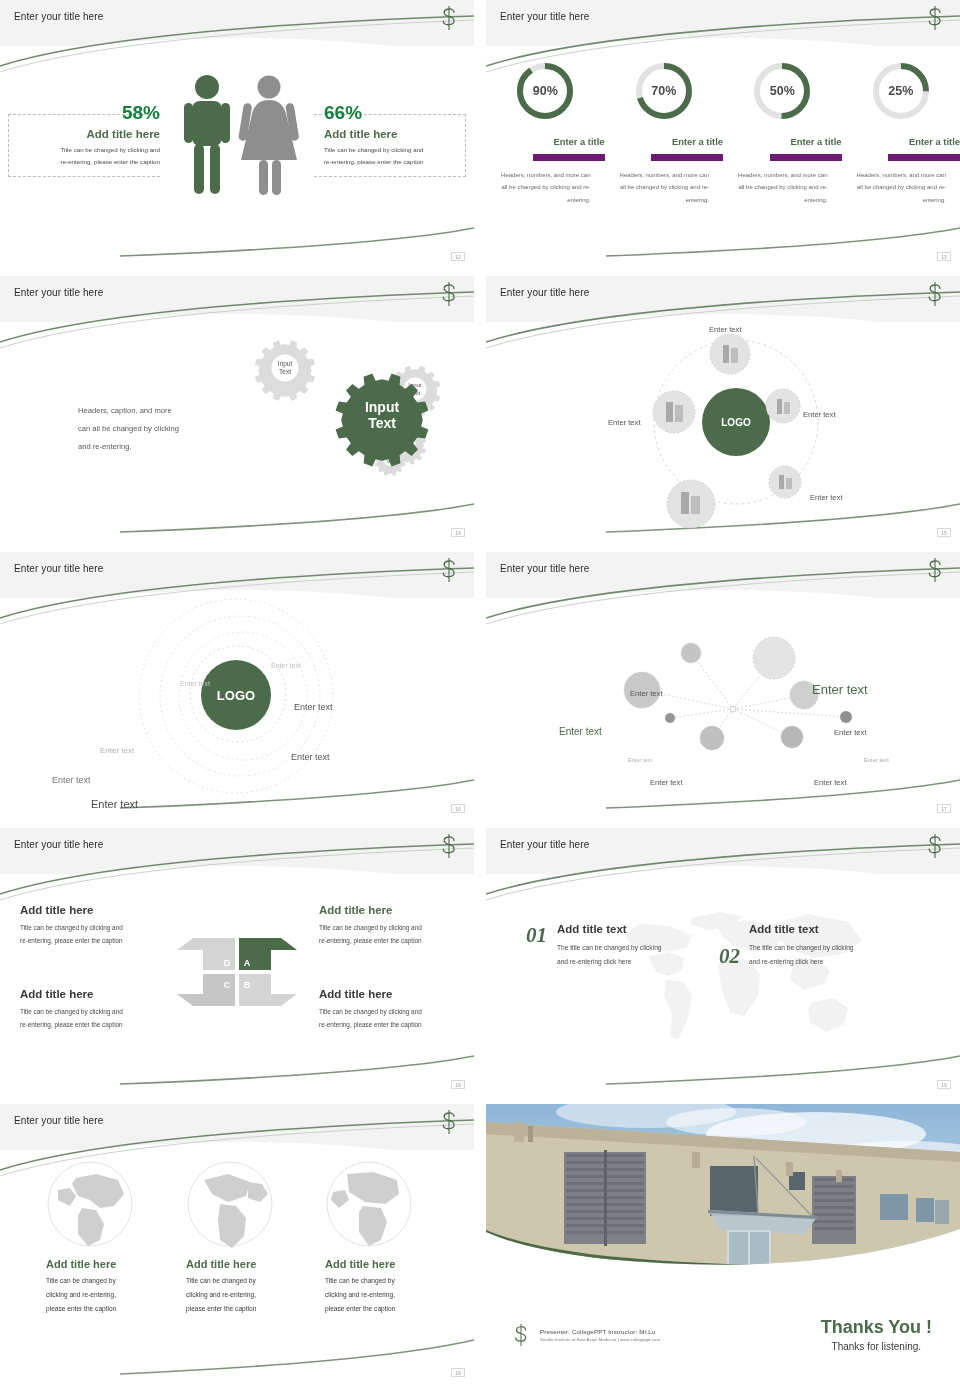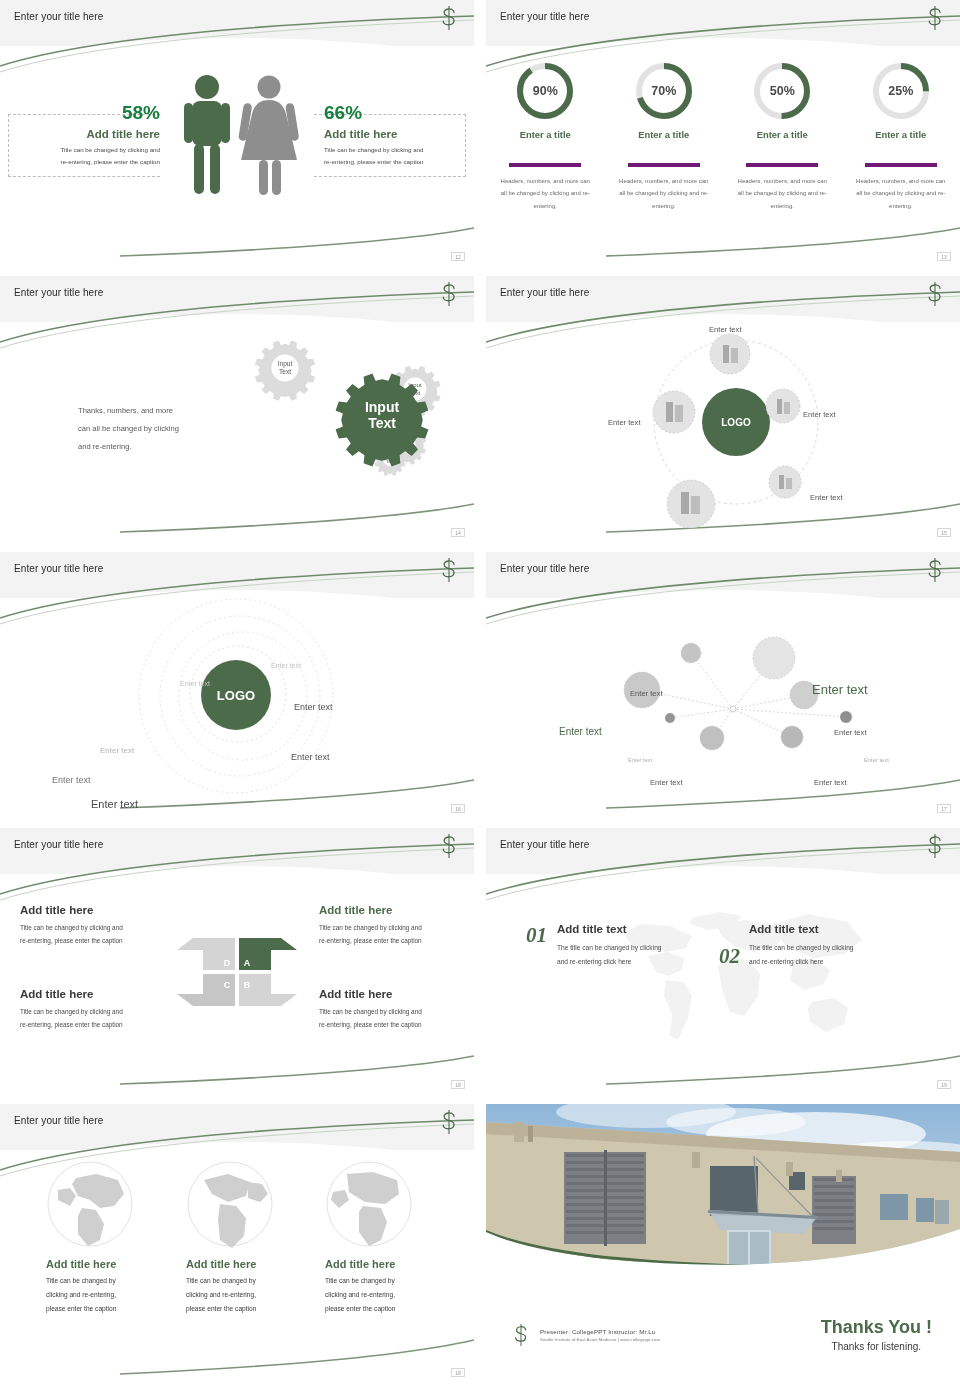--- a/index.html
+++ b/index.html
@@ -56,29 +56,29 @@
   .addt { font-size:11.5px; font-weight:bold; margin-top:4px; }
   .capt { font-size:6.2px; color:#4a4a4a; line-height:1.95; margin-top:4px; }
   .dashbox { position:absolute; border:1px dashed #bdbdbd; }
   .dashbox.left  { left:8px;  top:62px; width:152px; height:63px; border-right:none; }
   .dashbox.right { right:8px; top:62px; width:152px; height:63px; border-left:none; }
   .blk-l { position:absolute; left:12px; top:50px; width:148px; text-align:right; }
   .blk-r { position:absolute; right:2px; top:50px; width:148px; text-align:left; }
 
   
   .donuts { position:absolute; left:0; top:60px; width:100%; display:flex; z-index:4; }
-  .dcol { flex:1; text-align:center; }
+  .dcol { flex:1; text-align:right; }
   .dring { width:62px; height:62px; margin:0 auto; position:relative; }
   .dring .lbl {
     position:absolute; inset:0; display:flex; align-items:center; justify-content:center;
     font-size:12.5px; font-weight:bold; color:#4a4a4a;
   }
-  .dtitle { font-size:9.4px; font-weight:bold; color:#4c6b4a; margin-top:7px;
-    padding-bottom:23px; display:inline-block;
-    border-bottom:4px solid #701a75; min-width:72px; }
+  .dtitle { font-size:9.4px; font-weight:bold; color:#4c6b4a; margin-top:14px;
+    padding-bottom:7px; display:inline-block;
+    border-bottom:7px solid #701a75; min-width:72px; }
   .dcap { font-size:6px; color:#6a6a6a; line-height:2.05; margin-top:8px; padding:0 14px; }
 
   
   .quote-mark { font-size:30px; color:#dedede; font-family:"Liberation Serif",serif;
     line-height:.7; position:absolute; }
   .g-text { position:absolute; left:78px; top:126px; width:145px;
     font-size:7.6px; color:#5a5a5a; line-height:2.35; z-index:4; }
 
   
   .nlbl { position:absolute; font-size:7.6px; color:#555; z-index:5; white-space:nowrap; }
@@ -262,21 +262,21 @@
   <div class="s-logo">
     <svg width="24" height="26" viewBox="0 0 24 26">
           <line x1="12" y1="1" x2="12" y2="25" stroke="#4c6b4a" stroke-width="1.1"></line>
           <path d="M17 7.5c0-3-3.2-3.8-5.4-3.5C9 4.3 7 5.6 7.2 8c.2 2.4 3 3 5 3.6 2.2.6 4.6 1.2 4.8 3.8.2 2.6-2 4.1-4.6 4.3C9.4 19.9 6.5 19 6.2 16.2" stroke="#4c6b4a" stroke-width="1.3" fill="none" stroke-linecap="round"></path>
         </svg>
   </div>
 
   <div class="quote-mark" style="left:52px; top:124px;">“</div>
   <div class="quote-mark" style="left:210px; top:172px;">”</div>
   <div class="g-text">
-    <div>Thanks, numbers, and more</div>
+    <div>Headers, caption, and more</div>
     <div>can all be changed by clicking</div>
     <div>and re-entering.</div>
   </div>
 
   <svg style="position:absolute;left:225px;top:48px;z-index:4" width="230" height="175" viewBox="0 0 230 175">
     <defs>
       <g id="gr">
         <path d="M0,-46 l8,2 l4,-9 l11,4 l-1,10 l7,5 l8,-6 l8,8 l-6,8 l5,7 l10,-1 l4,11 l-9,4 l2,8 l-2,8 l9,4 l-4,11 l-10,-1 l-5,7 l6,8 l-8,8 l-8,-6 l-7,5 l1,10 l-11,4 l-4,-9 l-8,2 l-8,-2 l-4,9 l-11,-4 l1,-10 l-7,-5 l-8,6 l-8,-8 l6,-8 l-5,-7 l-10,1 l-4,-11 l9,-4 l-2,-8 l2,-8 l-9,-4 l4,-11 l10,1 l5,-7 l-6,-8 l8,-8 l8,6 l7,-5 l-1,-10 l11,-4 l4,9 z"></path>
       </g>
     </defs>

